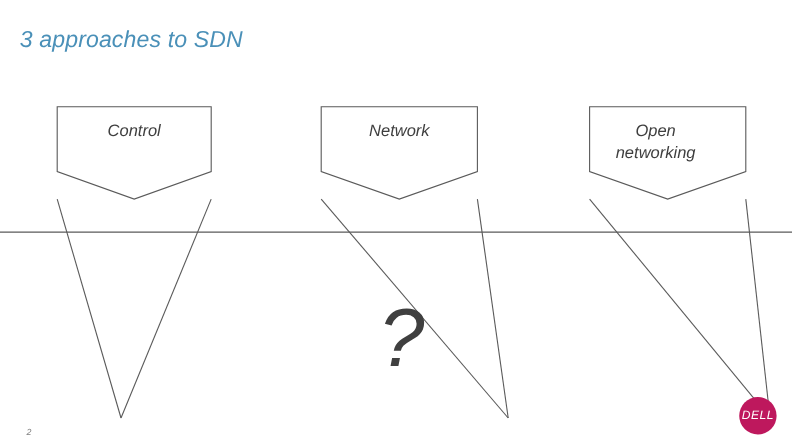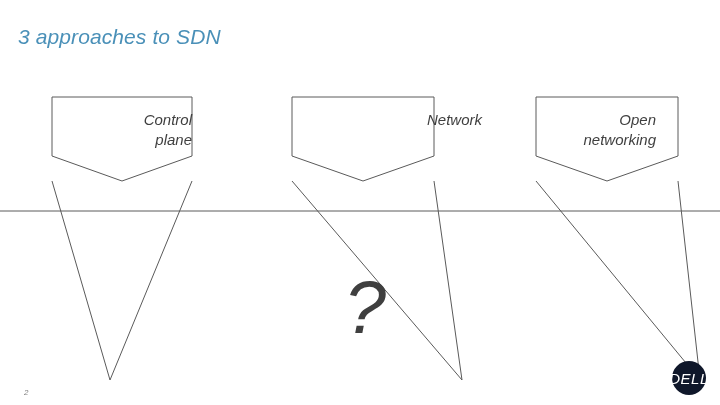--- a/index.html
+++ b/index.html
@@ -39,28 +39,28 @@
   
   #art {
     position: absolute;
     left: 0; top: 0;
     width: 720px;
     height: 405px;
   }
 
   .banner-label {
     position: absolute;
-    text-align: right;
+    text-align: center;
     font-size: 15px;
     line-height: 20px;
     color: #3f3f3f;
   }
 
   #label-0 { left: 52px;  top: 110px; width: 140px; }
-  #label-1 { left: 292px; top: 110px; width: 142px; margin-left: 48px; }
+  #label-1 { left: 292px; top: 110px; width: 142px; }
   #label-2 { left: 536px; top: 110px; width: 120px; }
 
   #question {
     position: absolute;
     left: 330px;
     top: 270px;
     width: 70px;
     text-align: center;
     font-size: 75px;
     line-height: 75px;
@@ -76,26 +76,26 @@
     color: #808080;
   }
 
   #dell-logo {
     position: absolute;
     right: 14px;
     bottom: 10px;
     width: 34px;
     height: 34px;
     border-radius: 50%;
-    background: #0f172a;
+    background: #be185d;
     color: #ffffff;
     display: flex;
     align-items: center;
     justify-content: center;
-    font-size: 15px;
+    font-size: 11px;
     letter-spacing: 0.5px;
   }
 </style>
 </head>
 <body>
 
 <div id="slide">
 
   <div id="title">3 approaches to SDN</div>
 
@@ -110,21 +110,20 @@
     <line x1="536" y1="181" x2="700" y2="380" stroke="#5a5a5a" stroke-width="1"></line>
     <line x1="678" y1="181" x2="700" y2="380" stroke="#5a5a5a" stroke-width="1"></line>
 
     <polygon points="52,97 192,97 192,156 122,181 52,156" fill="none" stroke="#5a5a5a" stroke-width="1"></polygon>
     <polygon points="292,97 434,97 434,156 363,181 292,156" fill="none" stroke="#5a5a5a" stroke-width="1"></polygon>
     <polygon points="536,97 678,97 678,156 607,181 536,156" fill="none" stroke="#5a5a5a" stroke-width="1"></polygon>
   </svg>
 
   <div class="banner-label" id="label-0">
     <div>Control</div>
-    <div>plane</div>
   </div>
 
   <div class="banner-label" id="label-1">
     <div>Network</div>
   </div>
 
   <div class="banner-label" id="label-2">
     <div>Open</div>
     <div>networking</div>
   </div>

